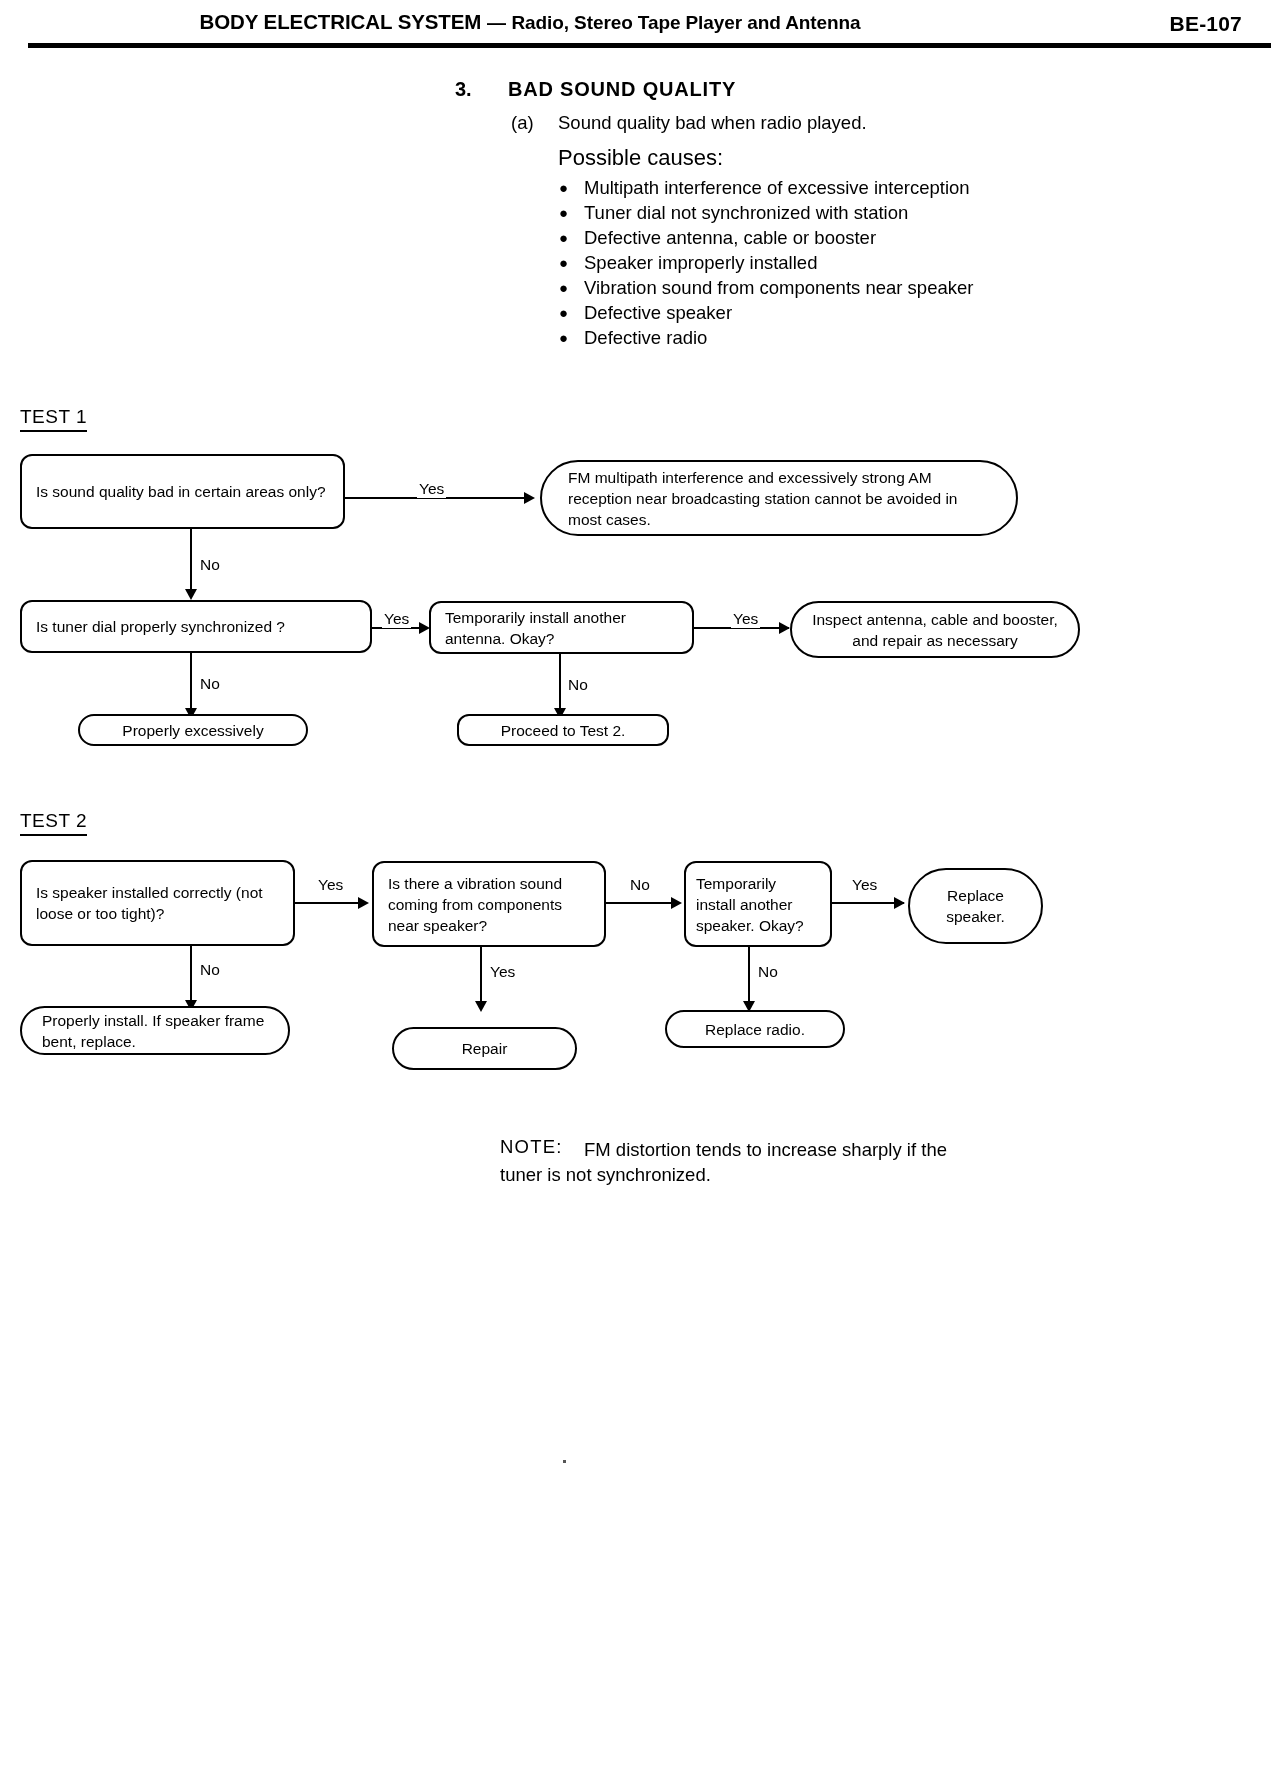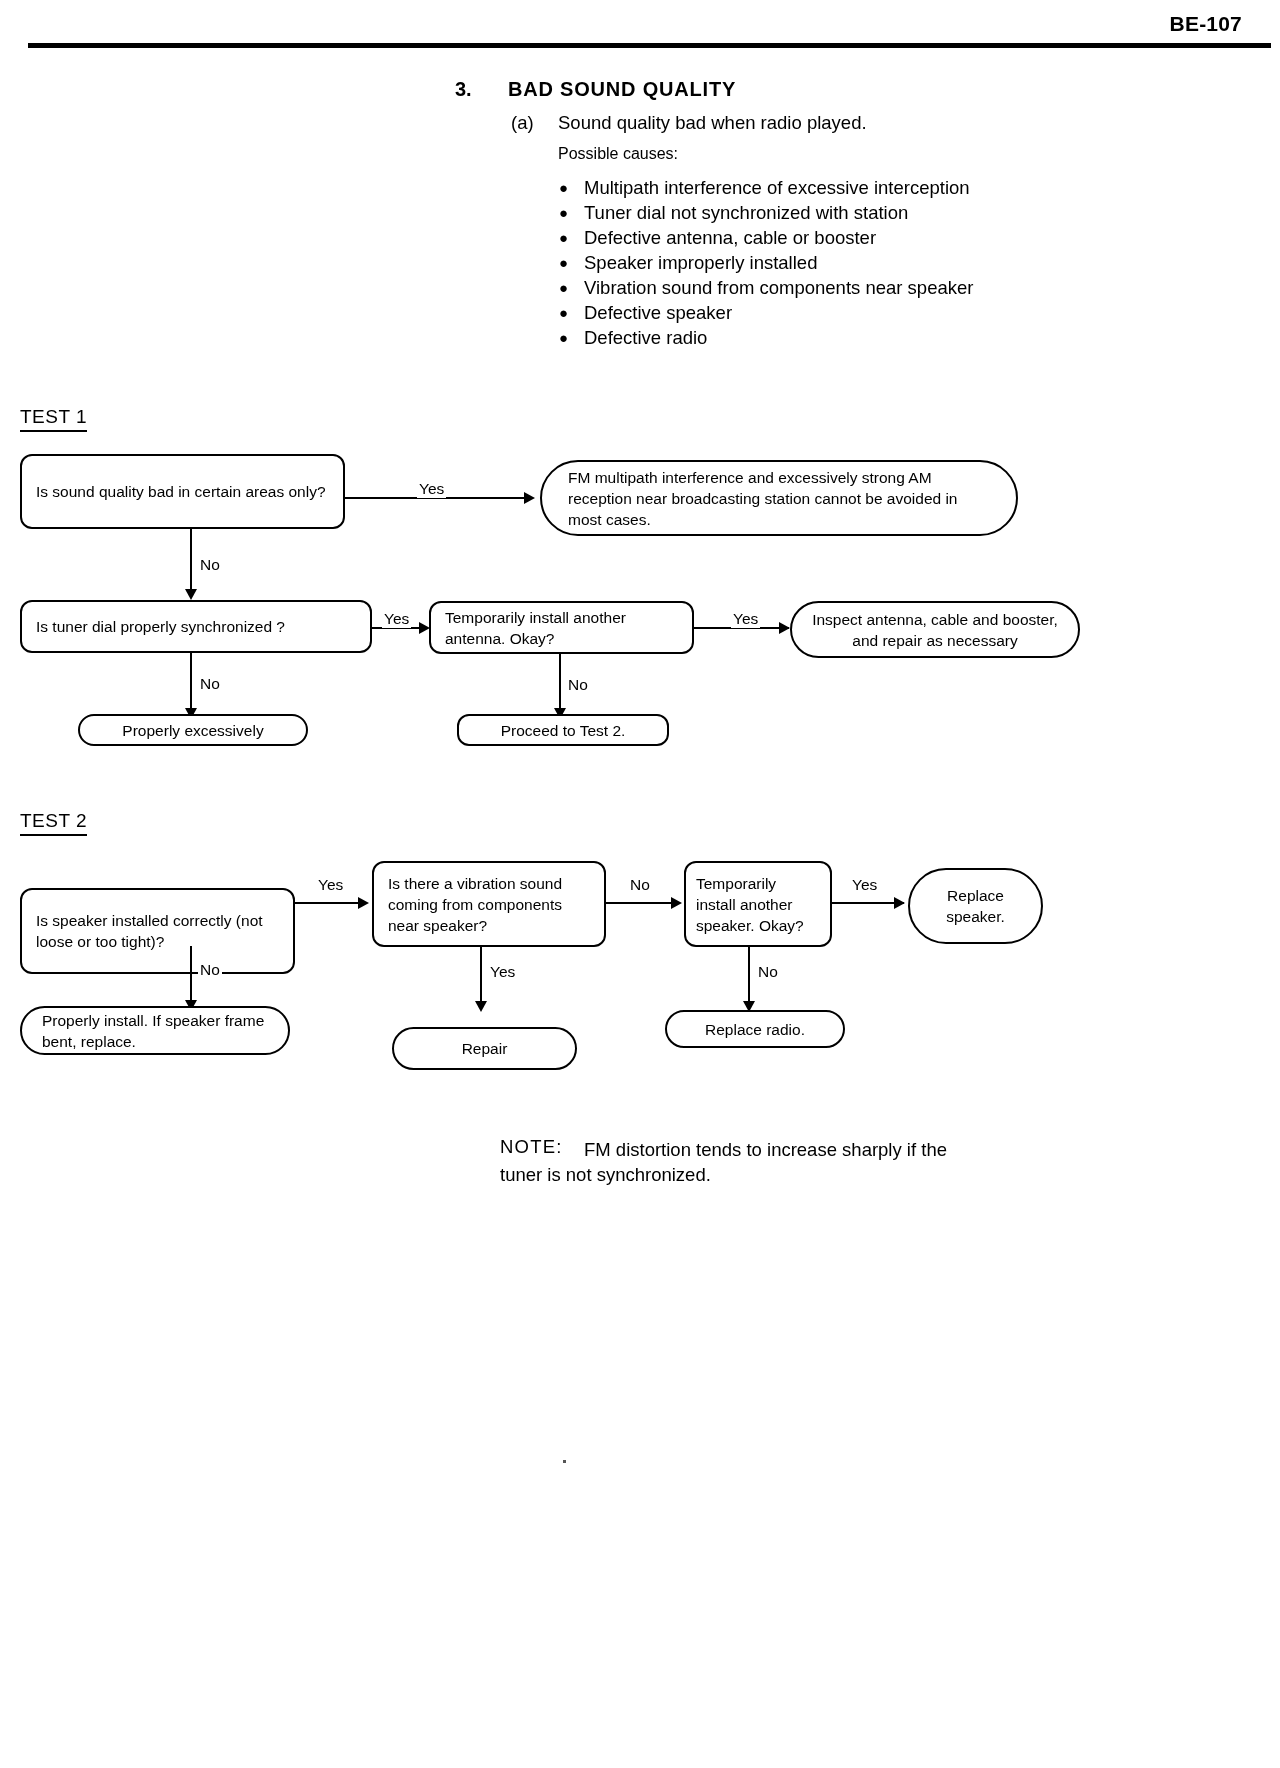--- a/index.html
+++ b/index.html
@@ -72,21 +72,21 @@
     font-size: 18.5px;
   }
   .item-text {
     position: absolute;
     left: 558px; top: 112px;
     font-size: 18.5px;
   }
   .causes-label {
     position: absolute;
     left: 558px; top: 145px;
-    font-size: 16px;
+    font-size: 22px;
   }
   .cause-list {
     position: absolute;
     left: 556px; top: 175px;
     margin: 0;
     padding: 0;
     list-style: none;
   }
   .cause-list li {
     font-size: 18.5px;
@@ -184,20 +184,25 @@
     position: absolute;
     left: 563px; top: 1460px;
     width: 3px; height: 3px;
     background: #555;
   }
 </style>
 </head>
 <body>
 
 <div class="page-header">
+  <div class="header-title">
+    <span>BODY ELECTRICAL SYSTEM</span>
+    <span class="sub">—</span>
+    <span class="sub">Radio, Stereo Tape Player and Antenna</span>
+  </div>
   <div class="header-page">BE-107</div>
   <div class="header-rule"></div>
 </div>
 
 <div class="sec-num">3.</div>
 <div class="sec-title">BAD  SOUND  QUALITY</div>
 <div class="item-label">(a)</div>
 <div class="item-text">Sound quality bad when radio played.</div>
 <div class="causes-label">Possible causes:</div>
 <ul class="cause-list">
@@ -259,21 +264,21 @@
 <div class="edge v" style="left:559px; top:654px; height:60px;"></div>
 <div class="arrow-d" style="left:554px; top:708px;"></div>
 <div class="edge-label" style="left:566px; top:676px;">No</div>
 
 <div class="node rect center" style="left:457px; top:714px; width:212px; height:32px;">
   <div class="txt">Proceed to Test 2.</div>
 </div>
 
 <div class="test-label" style="left:20px; top:810px;">TEST 2</div>
 
-<div class="node rect" style="left:20px; top:860px; width:275px; height:86px;margin-top:28px;">
+<div class="node rect" style="left:20px; top:860px; width:275px; height:86px;">
   <div class="txt">Is speaker installed correctly (not loose or too tight)?</div>
 </div>
 
 <div class="edge h" style="left:295px; top:902px; width:68px;"></div>
 <div class="arrow-r" style="left:358px; top:897px;"></div>
 <div class="edge-label" style="left:316px; top:876px;">Yes</div>
 
 <div class="node rect" style="left:372px; top:861px; width:234px; height:86px;">
   <div class="txt">Is there a vibration sound coming from components near speaker?</div>
 </div>

